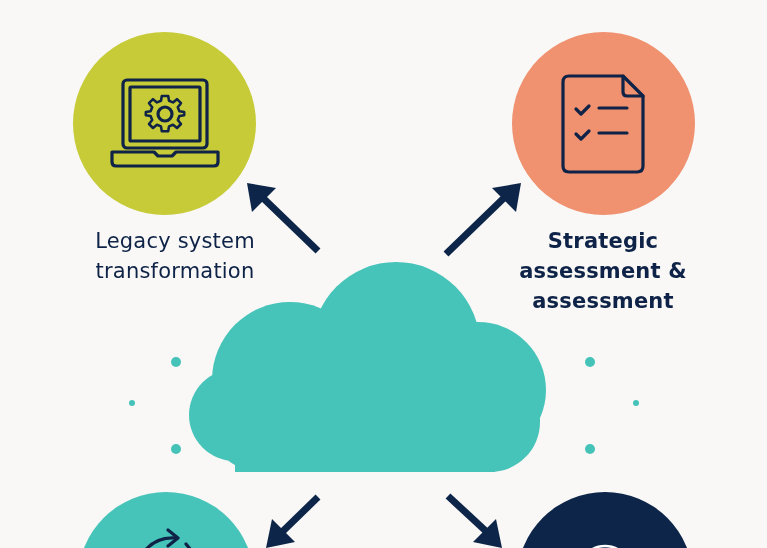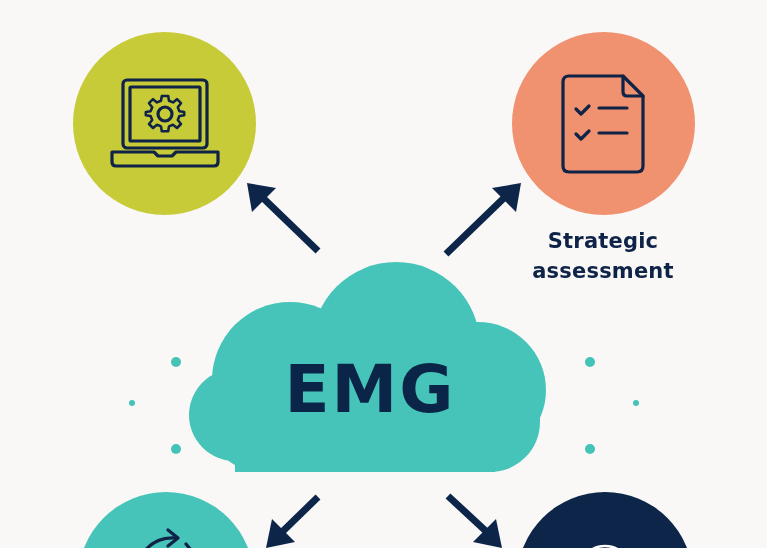--- a/index.html
+++ b/index.html
@@ -40,36 +40,39 @@
         <rect x="20" y="11" width="70" height="54" rx="1"></rect>
         <path d="M2 76 H44 L48 80 H62 L66 76 H108 V86 Q108 90 104 90 H6 Q2 90 2 86 Z"></path>
         <g transform="translate(55,38)">
           <path d="M-4 -20 H4 L5 -14 L10 -12 L15 -16 L20 -11 L16 -6 L18 -1 L24 0 V0 L24 4 L18 5 L16 10 L20 15 L15 20 L10 16 L5 18 L4 24 H-4 L-5 18 L-10 16 L-15 20 L-20 15 L-16 10 L-18 5 L-24 4 V0 L-18 -1 L-16 -6 L-20 -11 L-15 -16 L-10 -12 L-5 -14 Z" transform="translate(0,-2) scale(0.8)"></path>
           <circle cx="0" cy="0" r="7"></circle>
         </g>
       </g>
     </svg>
   </div>
   <div class="label" style="left:70px; top:226px; width:210px;">
+    <div>Legacy system</div>
+    <div>transformation</div>
   </div>
 
   <div class="node" style="left:512px; top:32px; width:183px; height:183px; background:#f0916f;">
     <svg width="90" height="104" viewBox="0 0 90 104">
       <g fill="none" stroke="#0e2347" stroke-width="3.2" stroke-linejoin="round" stroke-linecap="round">
         <path d="M10 4 H64 L84 24 V94 Q84 100 78 100 H10 Q4 100 4 94 V10 Q4 4 10 4 Z"></path>
         <path d="M64 4 V20 Q64 24 68 24 H84"></path>
         <path d="M17 37 L22 42 L30 34"></path>
         <line x1="40" y1="36" x2="68" y2="36"></line>
         <path d="M17 62 L22 67 L30 59"></path>
         <line x1="40" y1="61" x2="68" y2="61"></line>
       </g>
     </svg>
   </div>
   <div class="label" style="left:498px; top:226px; width:210px;font-weight:bold;">
     <div>Strategic</div>
+    <div>assessment &amp;</div>
     <div>assessment</div>
   </div>
 
   <div class="node" style="left:78px; top:492px; width:176px; height:176px; background:#47c4b9; align-items:flex-start;">
     <svg width="100" height="60" viewBox="0 0 100 60" style="margin-top:30px;">
       <g fill="none" stroke="#0e2347" stroke-width="3.2" stroke-linecap="round" stroke-linejoin="round">
         <path d="M22 40 Q34 14 60 16"></path>
         <path d="M52 8 L62 16 L52 24"></path>
         <path d="M70 22 L80 34"></path>
       </g>
@@ -110,21 +113,20 @@
         <polygon points="266,548 272,519 295,542" stroke="none"></polygon>
       </g>
 
       <g>
         <line x1="448" y1="496" x2="489" y2="534"></line>
         <polygon points="502,548 473,542 496,519" stroke="none"></polygon>
       </g>
     </g>
   </svg>
 
-  <div class="cloud-text">EMG</div>
 
   <div class="dot" style="left:171px; top:357px; width:10px; height:10px;"></div>
   <div class="dot" style="left:129px; top:400px; width:6px; height:6px;"></div>
   <div class="dot" style="left:171px; top:444px; width:10px; height:10px;"></div>
   <div class="dot" style="left:585px; top:357px; width:10px; height:10px;"></div>
   <div class="dot" style="left:633px; top:400px; width:6px; height:6px;"></div>
   <div class="dot" style="left:585px; top:444px; width:10px; height:10px;"></div>
 </div>
 
 </body></html>

